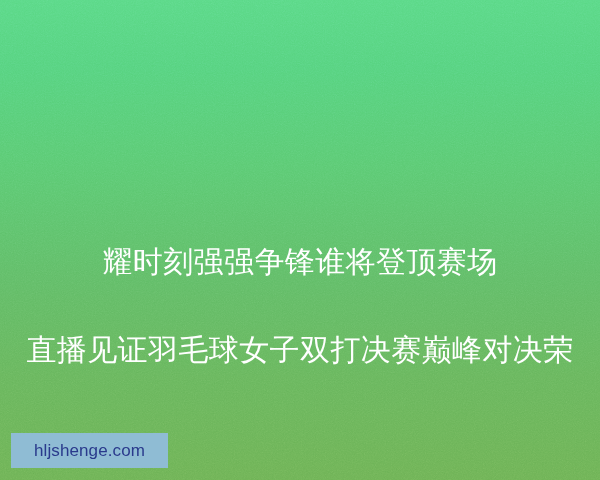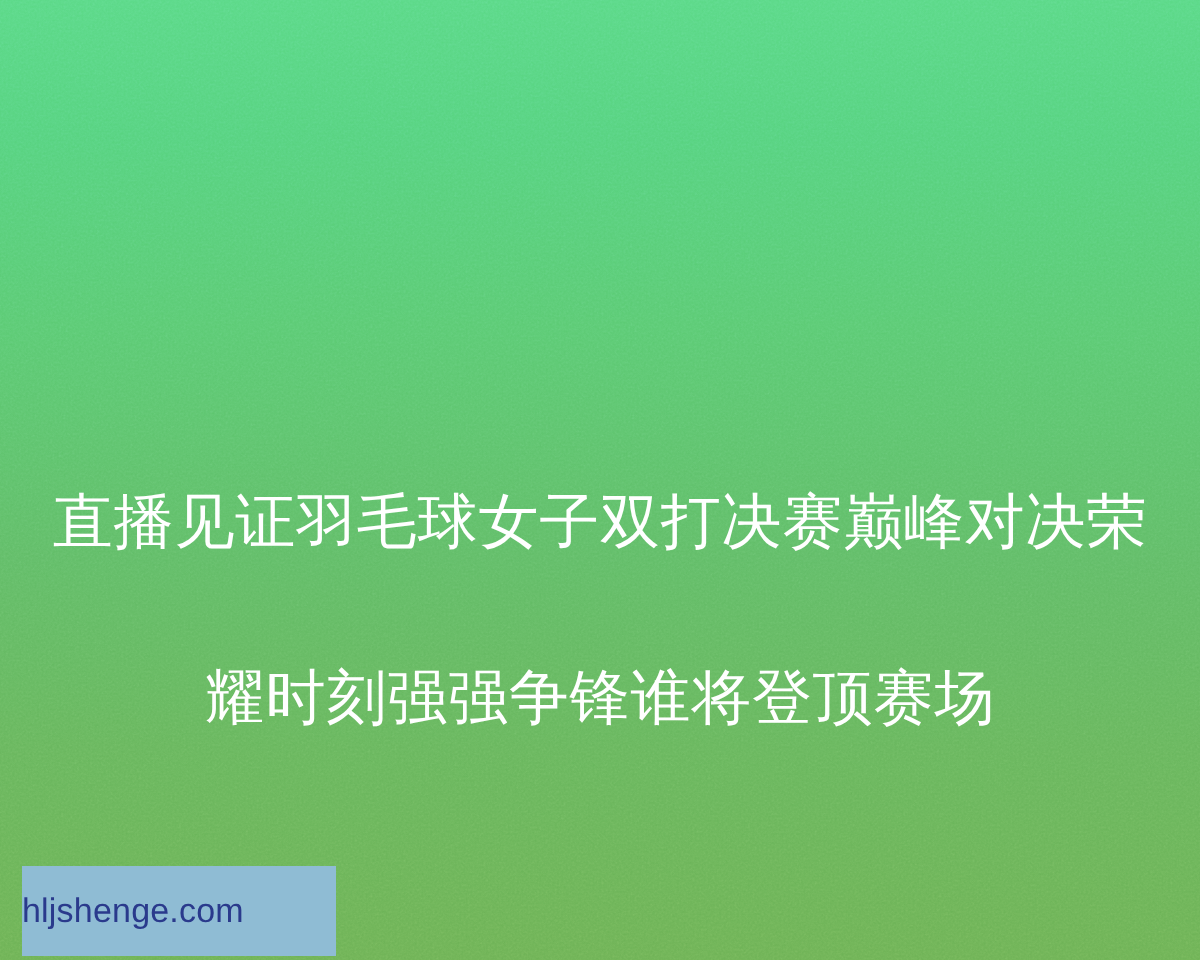--- a/index.html
+++ b/index.html
@@ -53,24 +53,25 @@
     white-space: pre-line;
     padding: 0 24px;
     box-sizing: border-box;
   }
 
   #watermark {
     position: absolute;
     left: 11px;
     top: 433px;
     width: 157px;
-    height: 45px;
+    height: 35px;
     background: #8fbcd4;
     display: flex;
     align-items: center;
+    justify-content: center;
   }
 
   #watermark-text {
     color: #2a3a8c;
     font-size: 17px;
     line-height: 1;
     letter-spacing: 0.1px;
   }
 </style>
 </head>
@@ -80,21 +81,21 @@
 
   <svg id="noise" width="600" height="480" viewBox="0 0 600 480" xmlns="http://www.w3.org/2000/svg" aria-hidden="true">
     <filter id="grain">
       <feTurbulence type="fractalNoise" baseFrequency="0.9" numOctaves="3" stitchTiles="stitch"></feTurbulence>
       <feColorMatrix type="saturate" values="0"></feColorMatrix>
     </filter>
     <rect width="600" height="480" filter="url(#grain)" opacity="0.42"></rect>
   </svg>
 
   <div id="headline">
+    <div>耀时刻强强争锋谁将登顶赛场</div>
     <div>直播见证羽毛球女子双打决赛巅峰对决荣</div>
-    <div>耀时刻强强争锋谁将登顶赛场</div>
   </div>
 
   <div id="watermark">
     <span id="watermark-text">hljshenge.com</span>
   </div>
 
 </div>
 
 </body></html>

